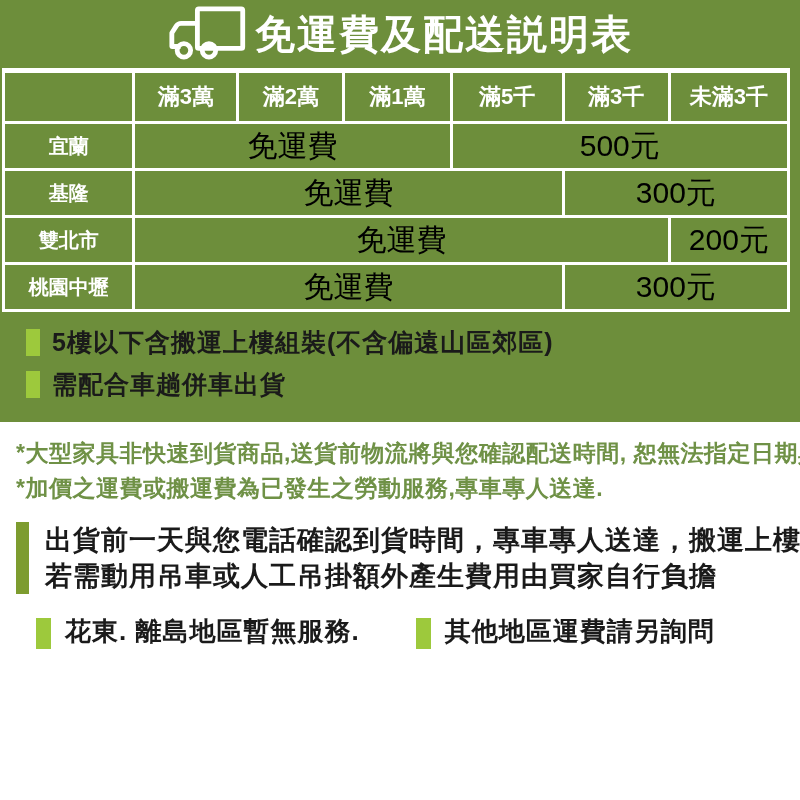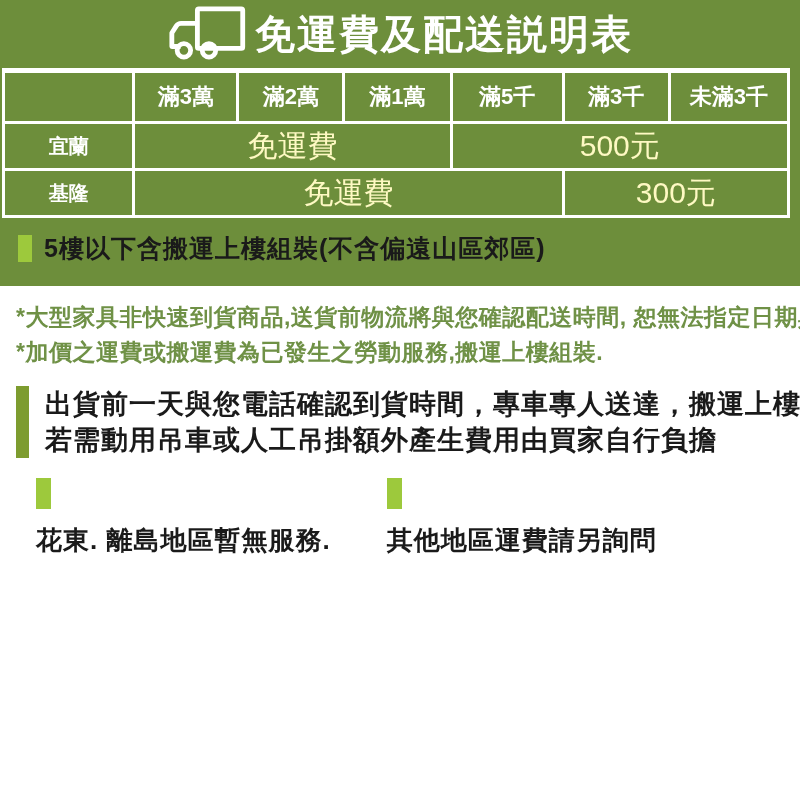--- a/index.html
+++ b/index.html
@@ -45,25 +45,25 @@
   .ship-table th,.ship-table td{
     border:3px solid var(--white);
     text-align:center;vertical-align:middle;
     color:var(--white);
     overflow:hidden;white-space:nowrap;
   }
   .ship-table thead th{height:52px;font-size:22px;font-weight:bold;}
   .ship-table tbody th.row-label{height:47px;font-size:20px;font-weight:bold;}
   .ship-table tbody td{
     height:47px;font-size:30px;font-weight:400;
-    color:#fef9c3;
+    color:#000000;
   }
 
   
-  .green-notes{padding:14px 0 0 18px;}
+  .green-notes{padding:14px 0 0 26px;}
   .green-note{
     display:flex;align-items:center;gap:12px;
     margin-bottom:9px;
   }
   .green-note .bullet{
     width:14px;height:27px;background:var(--lime-green);flex:0 0 auto;
   }
   .green-note .note-text{
     color:var(--black);font-size:25px;font-weight:bold;letter-spacing:1px;
   }
@@ -82,21 +82,21 @@
   .delivery-note .bar{
     width:13px;background:var(--bar-green);flex:0 0 auto;
   }
   .delivery-note .lines p{
     color:var(--black);font-size:27px;font-weight:bold;
     line-height:36px;letter-spacing:1px;white-space:nowrap;
   }
   .footer-notes{
     display:flex;align-items:center;margin:20px 0 0 20px;gap:14px;
   }
-  .footer-item{display:flex;align-items:flex-start;gap:14px;flex-direction:column;}
+  .footer-item{display:flex;align-items:flex-end;gap:14px;}
   .footer-item .bullet{
     width:15px;height:31px;background:var(--lime-green);flex:0 0 auto;
   }
   .footer-item .note-text{
     color:var(--black);font-size:26px;font-weight:bold;letter-spacing:1px;
   }
   .footer-item + .footer-item{margin-left:12px;padding-left:30px;}
 </style>
 </head>
 <body>
@@ -133,37 +133,51 @@
       <tr>
             <th class="row-label">宜蘭</th>
             <td colspan="3">免運費</td>
             <td colspan="3">500元</td>
           </tr>
           <tr>
             <th class="row-label">基隆</th>
             <td colspan="4">免運費</td>
             <td colspan="2">300元</td>
           </tr>
+          <tr>
+            <th class="row-label">雙北市</th>
+            <td colspan="5">免運費</td>
+            <td colspan="1">200元</td>
+          </tr>
+          <tr>
+            <th class="row-label">桃園中壢</th>
+            <td colspan="4">免運費</td>
+            <td colspan="2">300元</td>
+          </tr>
         </tbody>
     </table>
 
     <div class="green-notes">
       <div class="green-note">
         <span class="bullet"></span>
         <span class="note-text">5樓以下含搬運上樓組裝(不含偏遠山區郊區)</span>
+      </div>
+      <div class="green-note">
+        <span class="bullet"></span>
+        <span class="note-text">需配合車趟併車出貨</span>
       </div>
     </div>
 
   </div>
 
   <div class="white-section">
 
     <div class="fine-print">
       <p>*大型家具非快速到貨商品,送貨前物流將與您確認配送時間, 恕無法指定日期與時段</p>
-      <p>*加價之運費或搬運費為已發生之勞動服務,搬運上樓組裝.</p>
+      <p>*加價之運費或搬運費為已發生之勞動服務,專車專人送達.</p>
     </div>
 
     <div class="delivery-note">
       <span class="bar"></span>
       <div class="lines">
         <p>出貨前一天與您電話確認到貨時間，專車專人送達，搬運上樓組裝</p>
         <p>若需動用吊車或人工吊掛額外產生費用由買家自行負擔</p>
       </div>
     </div>
 

